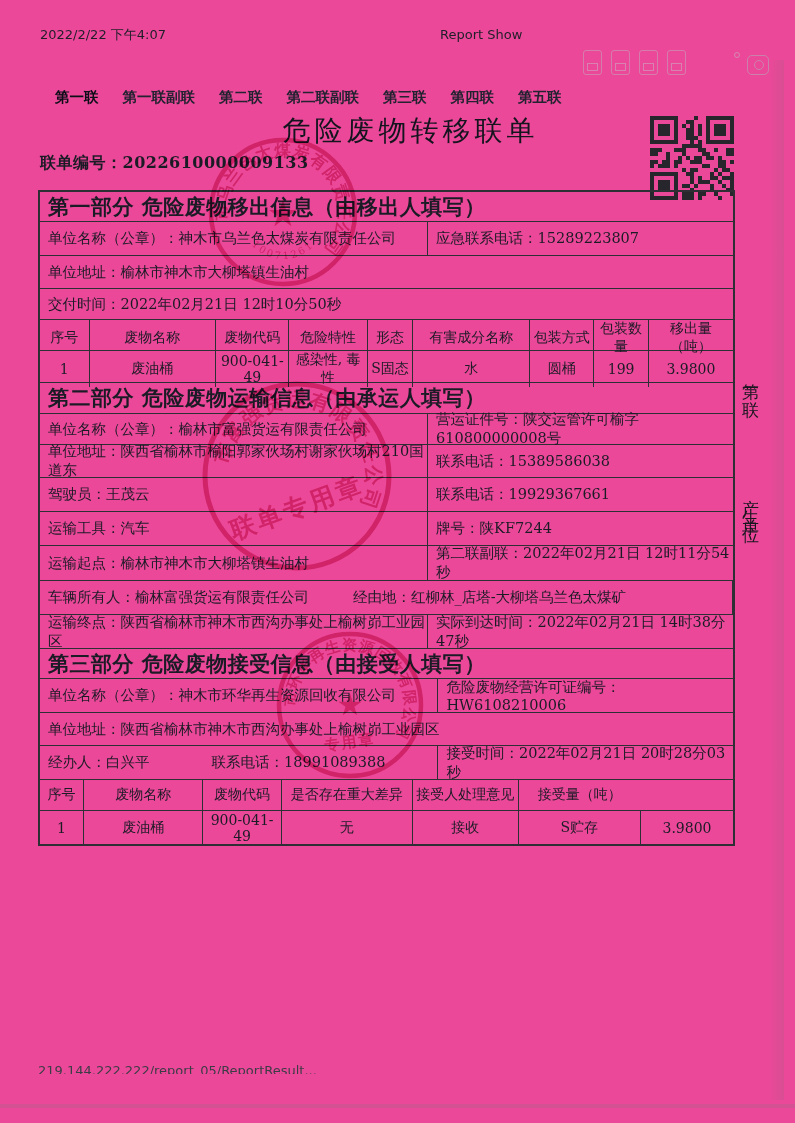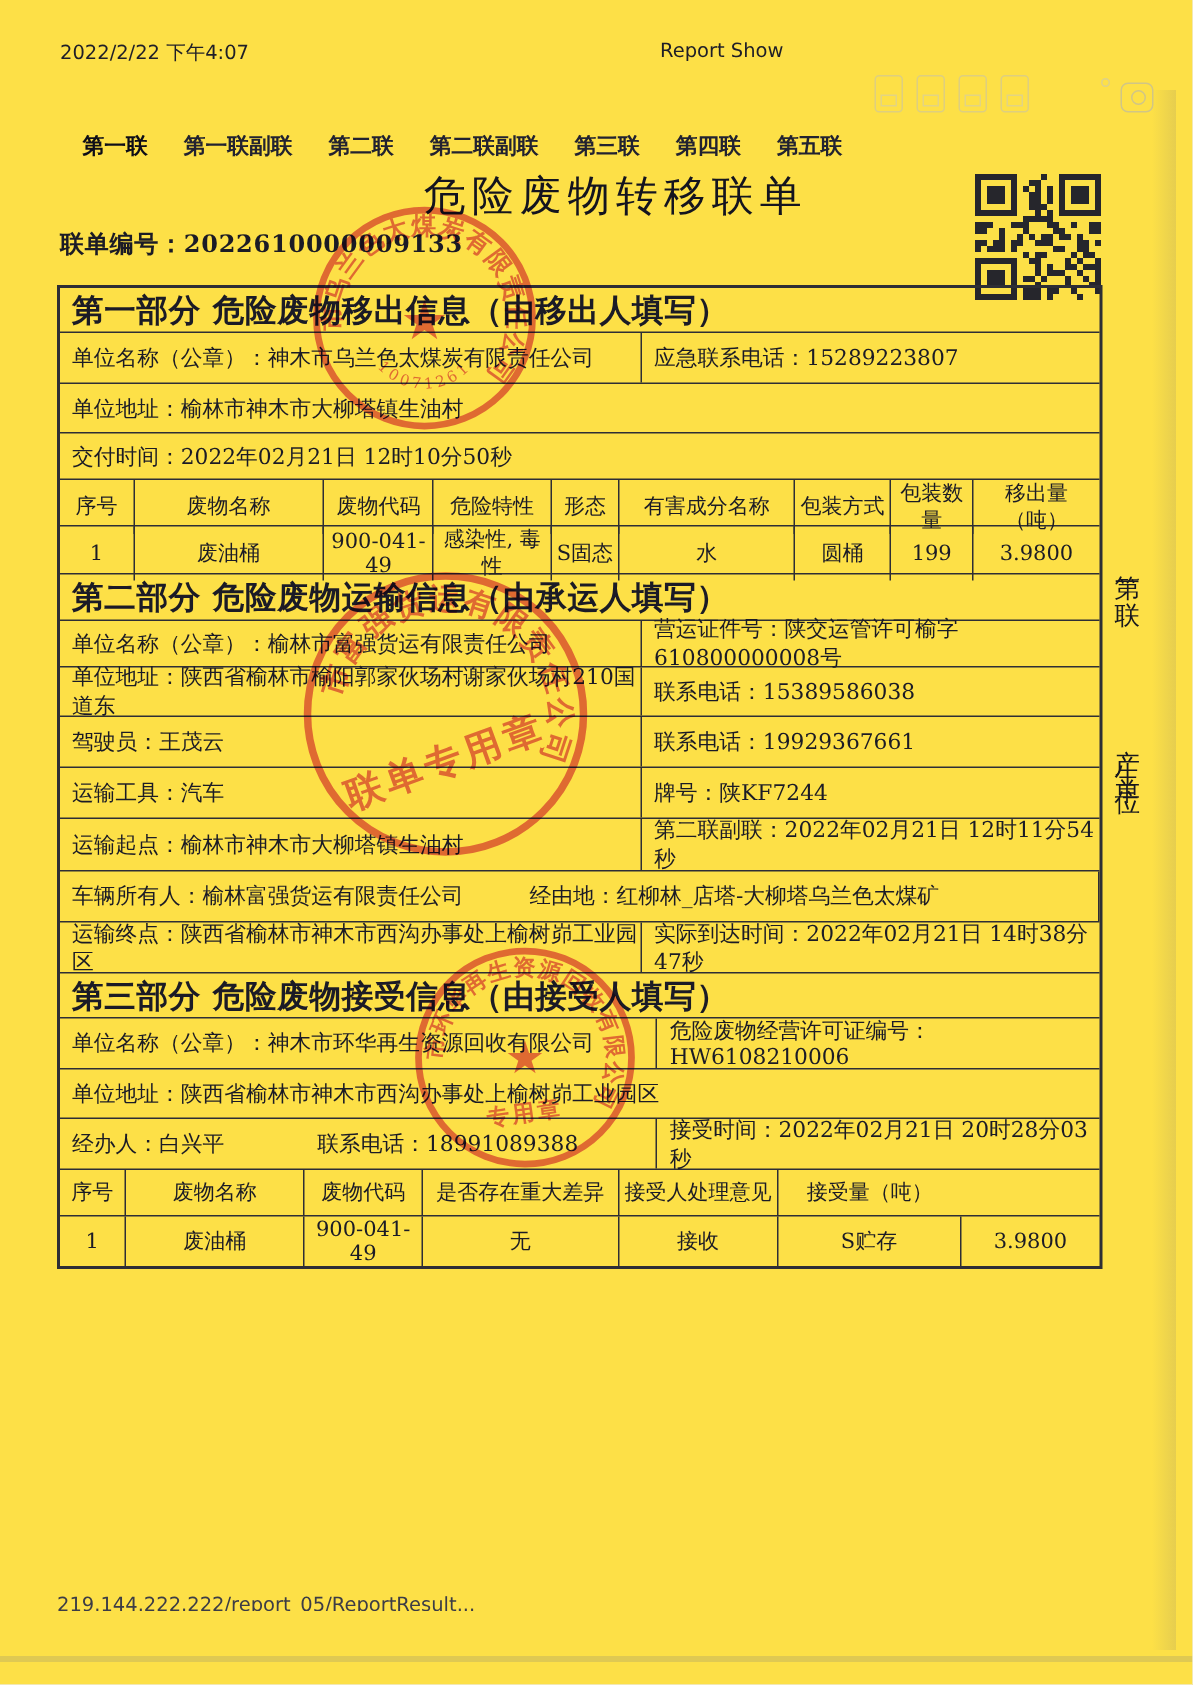--- a/index.html
+++ b/index.html
@@ -1,19 +1,19 @@
 <!DOCTYPE html>
 <html><head>
 <meta charset="utf-8">
 <style>
   * { margin:0; padding:0; box-sizing:border-box; }
   html,body { background:#e9e9e9; }
   .page {
     position:relative; width:795px; height:1123px; margin:0 auto;
-    background:#fde047; overflow:hidden; color:#1b1b26;
+    background:#ec4899; overflow:hidden; color:#1b1b26;
     font-family:"DejaVu Serif","Liberation Serif",serif;
   }
   .sans { font-family:"DejaVu Sans","Liberation Sans",sans-serif; }
   .abs { position:absolute; }
 
   
   .ts { left:40px; top:26px; font-size:13px; color:#1e1e28; }
   .rpt { left:440px; top:27px; font-size:13px; color:#1e1e28; }
   .footer-clip { left:38px; top:1063px; width:420px; height:11px; overflow:hidden; }
   .footer-url { font-size:13px; color:#3c3c46; font-family:"DejaVu Sans","Liberation Sans",sans-serif; }

